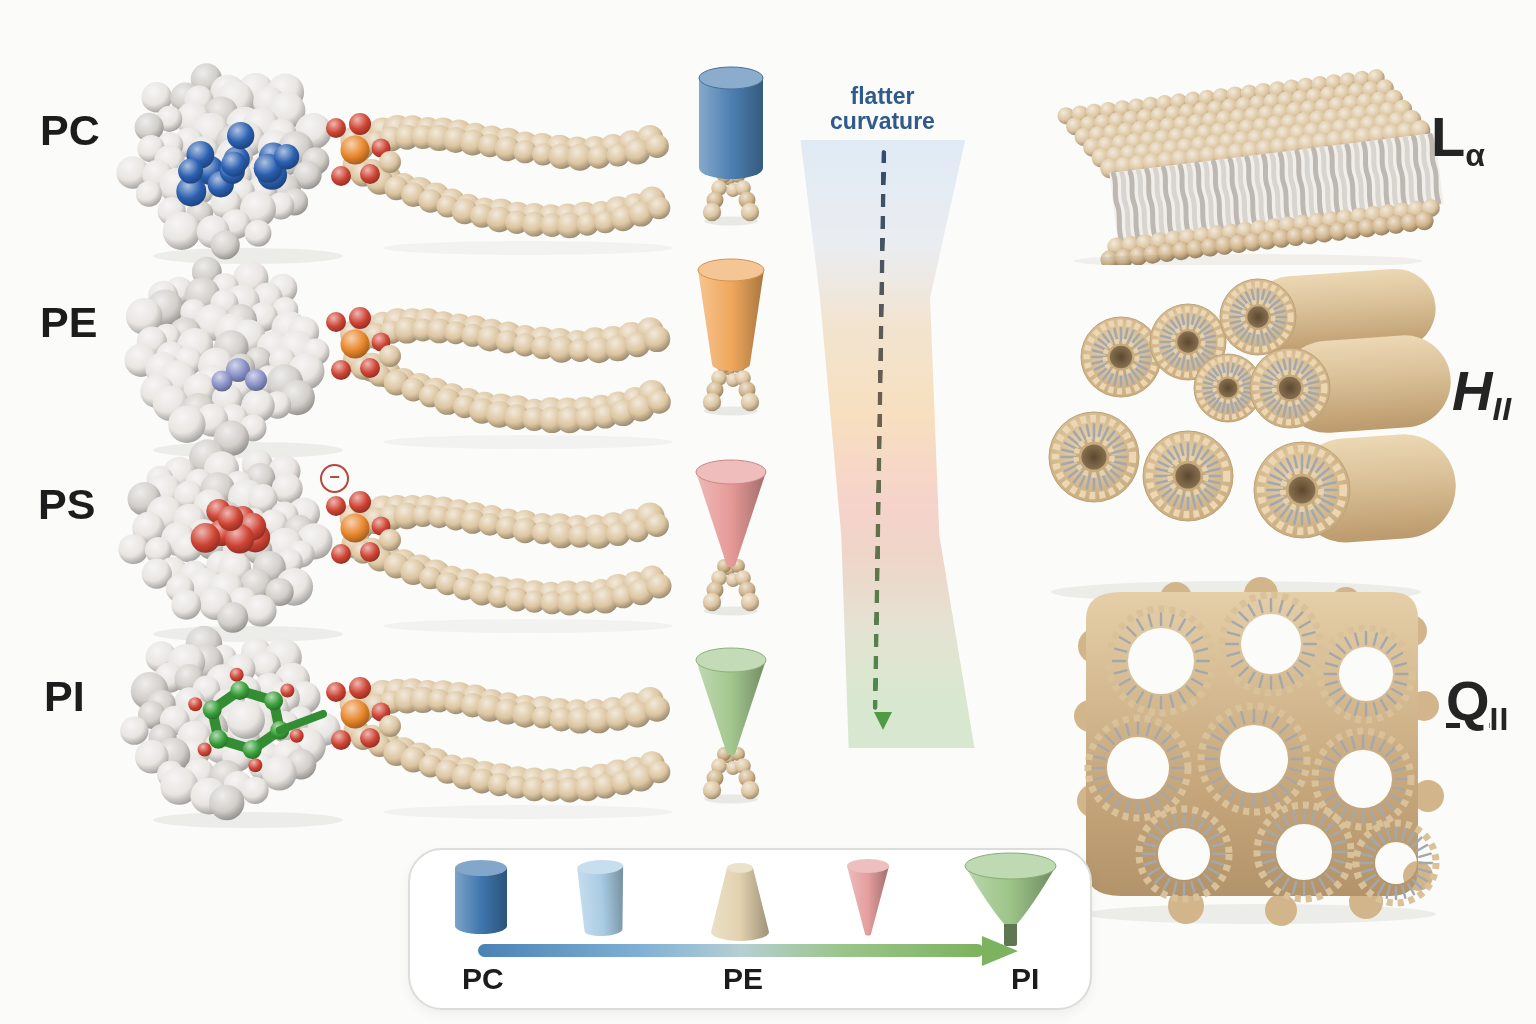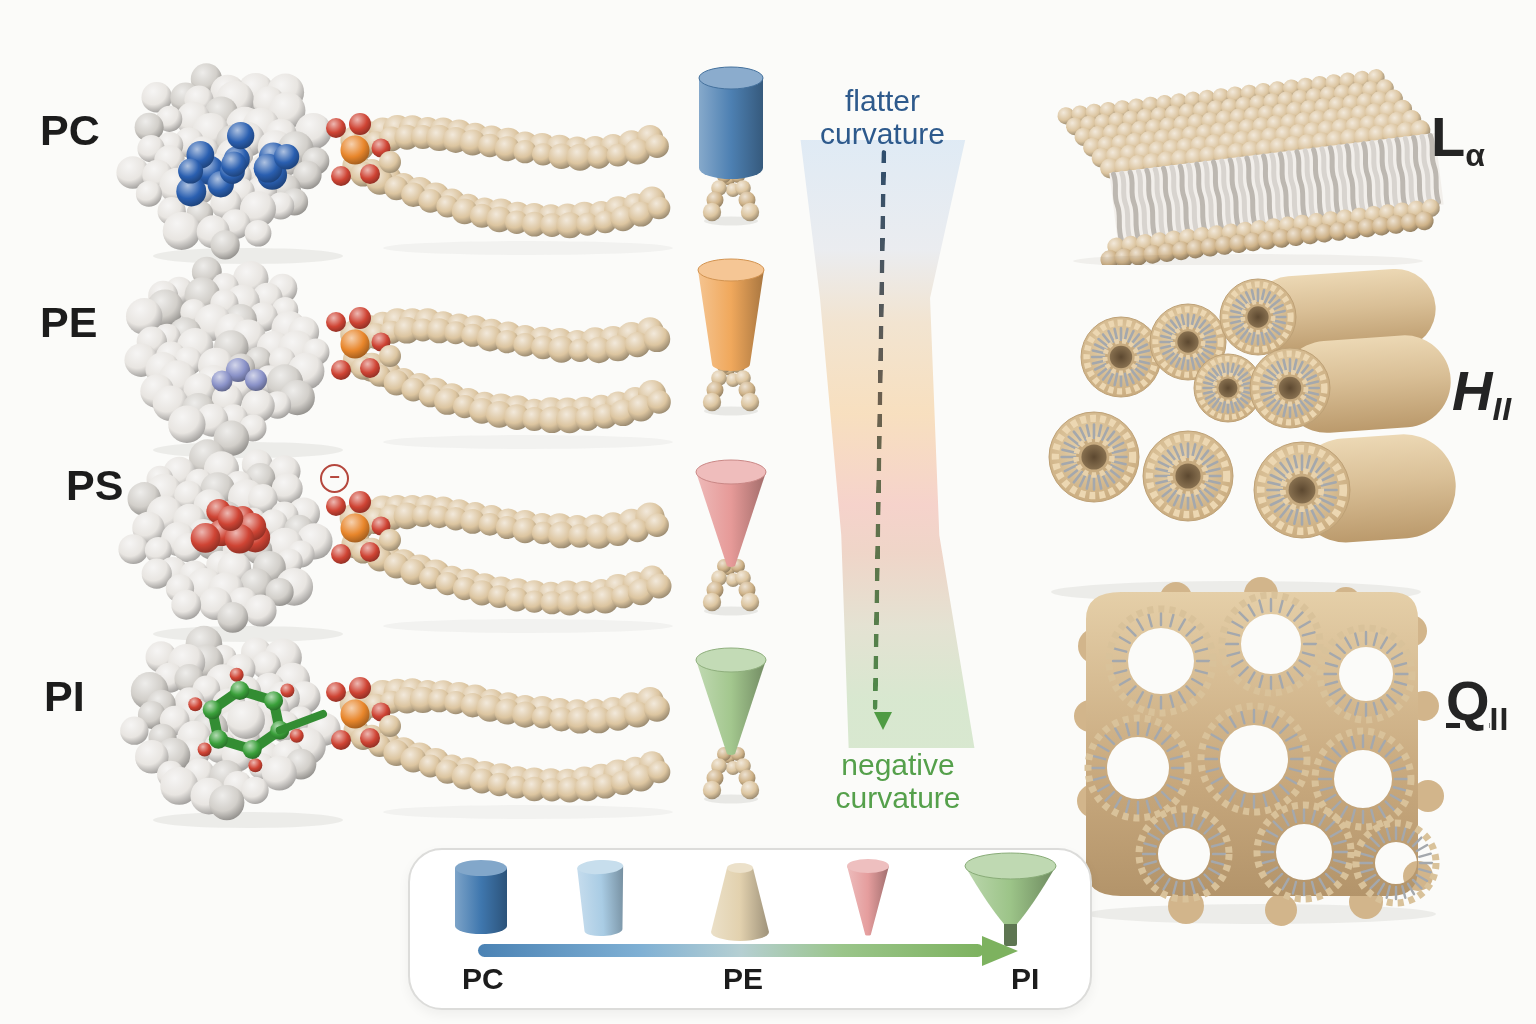--- a/index.html
+++ b/index.html
@@ -1,21 +1,21 @@
 <!DOCTYPE html>
 <html><head>
 <meta charset="utf-8">
 <style>
   html,body{margin:0;padding:0;background:#fbfbf9;}
   #stage{position:relative;width:1536px;height:1024px;overflow:hidden;
          background:#fbfbf9;font-family:"Liberation Sans","DejaVu Sans",sans-serif;}
   .lipid-label{position:absolute;font-size:43px;font-weight:700;color:#1c1c1c;letter-spacing:0px;}
   .phase-label{position:absolute;font-size:56px;font-weight:700;color:#242424;}
   .phase-label .sub{font-size:32px;font-weight:700;position:relative;bottom:-10px;letter-spacing:1px;}
-  .curv-text{position:absolute;text-align:center;font-weight:400;font-size:30px;line-height:1.1;}
+  .curv-text{position:absolute;text-align:center;font-weight:700;font-size:23px;line-height:1.1;}
   #curv-band{position:absolute;left:795px;top:140px;width:185px;height:608px;opacity:.92;
     clip-path:polygon(3% 0%,92% 0%,73% 26%,78% 65%,97% 100%,29% 100%,25% 65%,13.5% 26%);}
   #curv-dash{position:absolute;left:877px;top:150px;width:5px;height:560px;border-radius:3px;
     transform:rotate(0.9deg);
     -webkit-mask-image:repeating-linear-gradient(to bottom,#000 0px,#000 13px,transparent 13px,transparent 22px);
     mask-image:repeating-linear-gradient(to bottom,#000 0px,#000 13px,transparent 13px,transparent 22px);}
   #curv-head{position:absolute;left:874px;top:712px;width:0;height:0;
     border-left:9px solid transparent;border-right:9px solid transparent;border-top:18px solid #4f9b43;}
   #charge-badge{position:absolute;left:320px;top:464px;width:25px;height:25px;border:2px solid #b5473d;
     border-radius:50%;color:#b5473d;font-size:18px;font-weight:700;text-align:center;line-height:22px;}
@@ -148,25 +148,24 @@
           <stop offset="50%" stop-color="#9cc488"></stop>
           <stop offset="100%" stop-color="#6d895f"></stop>
         </linearGradient>
       </defs>
     </svg>
 
   <div id="curv-band" style="background: linear-gradient(rgb(221, 233, 244) 0%, rgb(233, 235, 239) 18%, rgb(241, 226, 205) 30%, rgb(247, 221, 186) 45%, rgb(245, 207, 199) 60%, rgb(238, 210, 196) 68%, rgb(226, 224, 207) 80%, rgb(213, 230, 204) 92%, rgb(213, 230, 204) 100%);"></div>
   <div id="curv-dash" style="background: linear-gradient(rgb(47, 78, 110), rgb(107, 95, 78) 45%, rgb(79, 138, 74));"></div>
   <div id="curv-head" style="border-top-color: rgb(79, 155, 67);"></div>
   <div class="curv-text" id="curv-top" style="left: 800px; top: 84px; width: 165px; color: rgb(46, 90, 140);">flatter curvature</div>
-  <div class="curv-text" id="curv-bottom" style="left: 808px; top: 748px; width: 180px; color: rgb(85, 160, 75);">negative curvature</div>
 
   <div class="lipid-label" style="left:40px;top:106px;">PC</div>
   <div class="lipid-label" style="left:40px;top:298px;">PE</div>
-  <div class="lipid-label" style="left:38px;top:461px;margin-left:28px;">PS</div>
+  <div class="lipid-label" style="left:38px;top:480px;">PS</div>
   <div class="lipid-label" style="left:44px;top:672px;">PI</div>
 
   <svg class="molecule" width="580" height="210" style="left:98px;top:58px;">
       <ellipse cx="150" cy="198" rx="95" ry="8" fill="rgba(110,105,95,0.10)"></ellipse>
       <ellipse cx="430" cy="190" rx="145" ry="7" fill="rgba(110,105,95,0.06)"></ellipse>
       <circle cx="256" cy="82" r="13.624866020586342" fill="url(#bT)"></circle>
       <circle cx="270.14746227709185" cy="76.70321310415734" r="13.82029641030822" fill="url(#bT)"></circle>
       <circle cx="284.5871056241427" cy="73.24152421265289" r="13.775394089939073" fill="url(#bT)"></circle>
       <circle cx="299.31481481481484" cy="71.3853985546491" r="14.426941740280018" fill="url(#bT)"></circle>
       <circle cx="314.32647462277095" cy="70.90530135930837" r="13.645055743586273" fill="url(#bT)"></circle>

